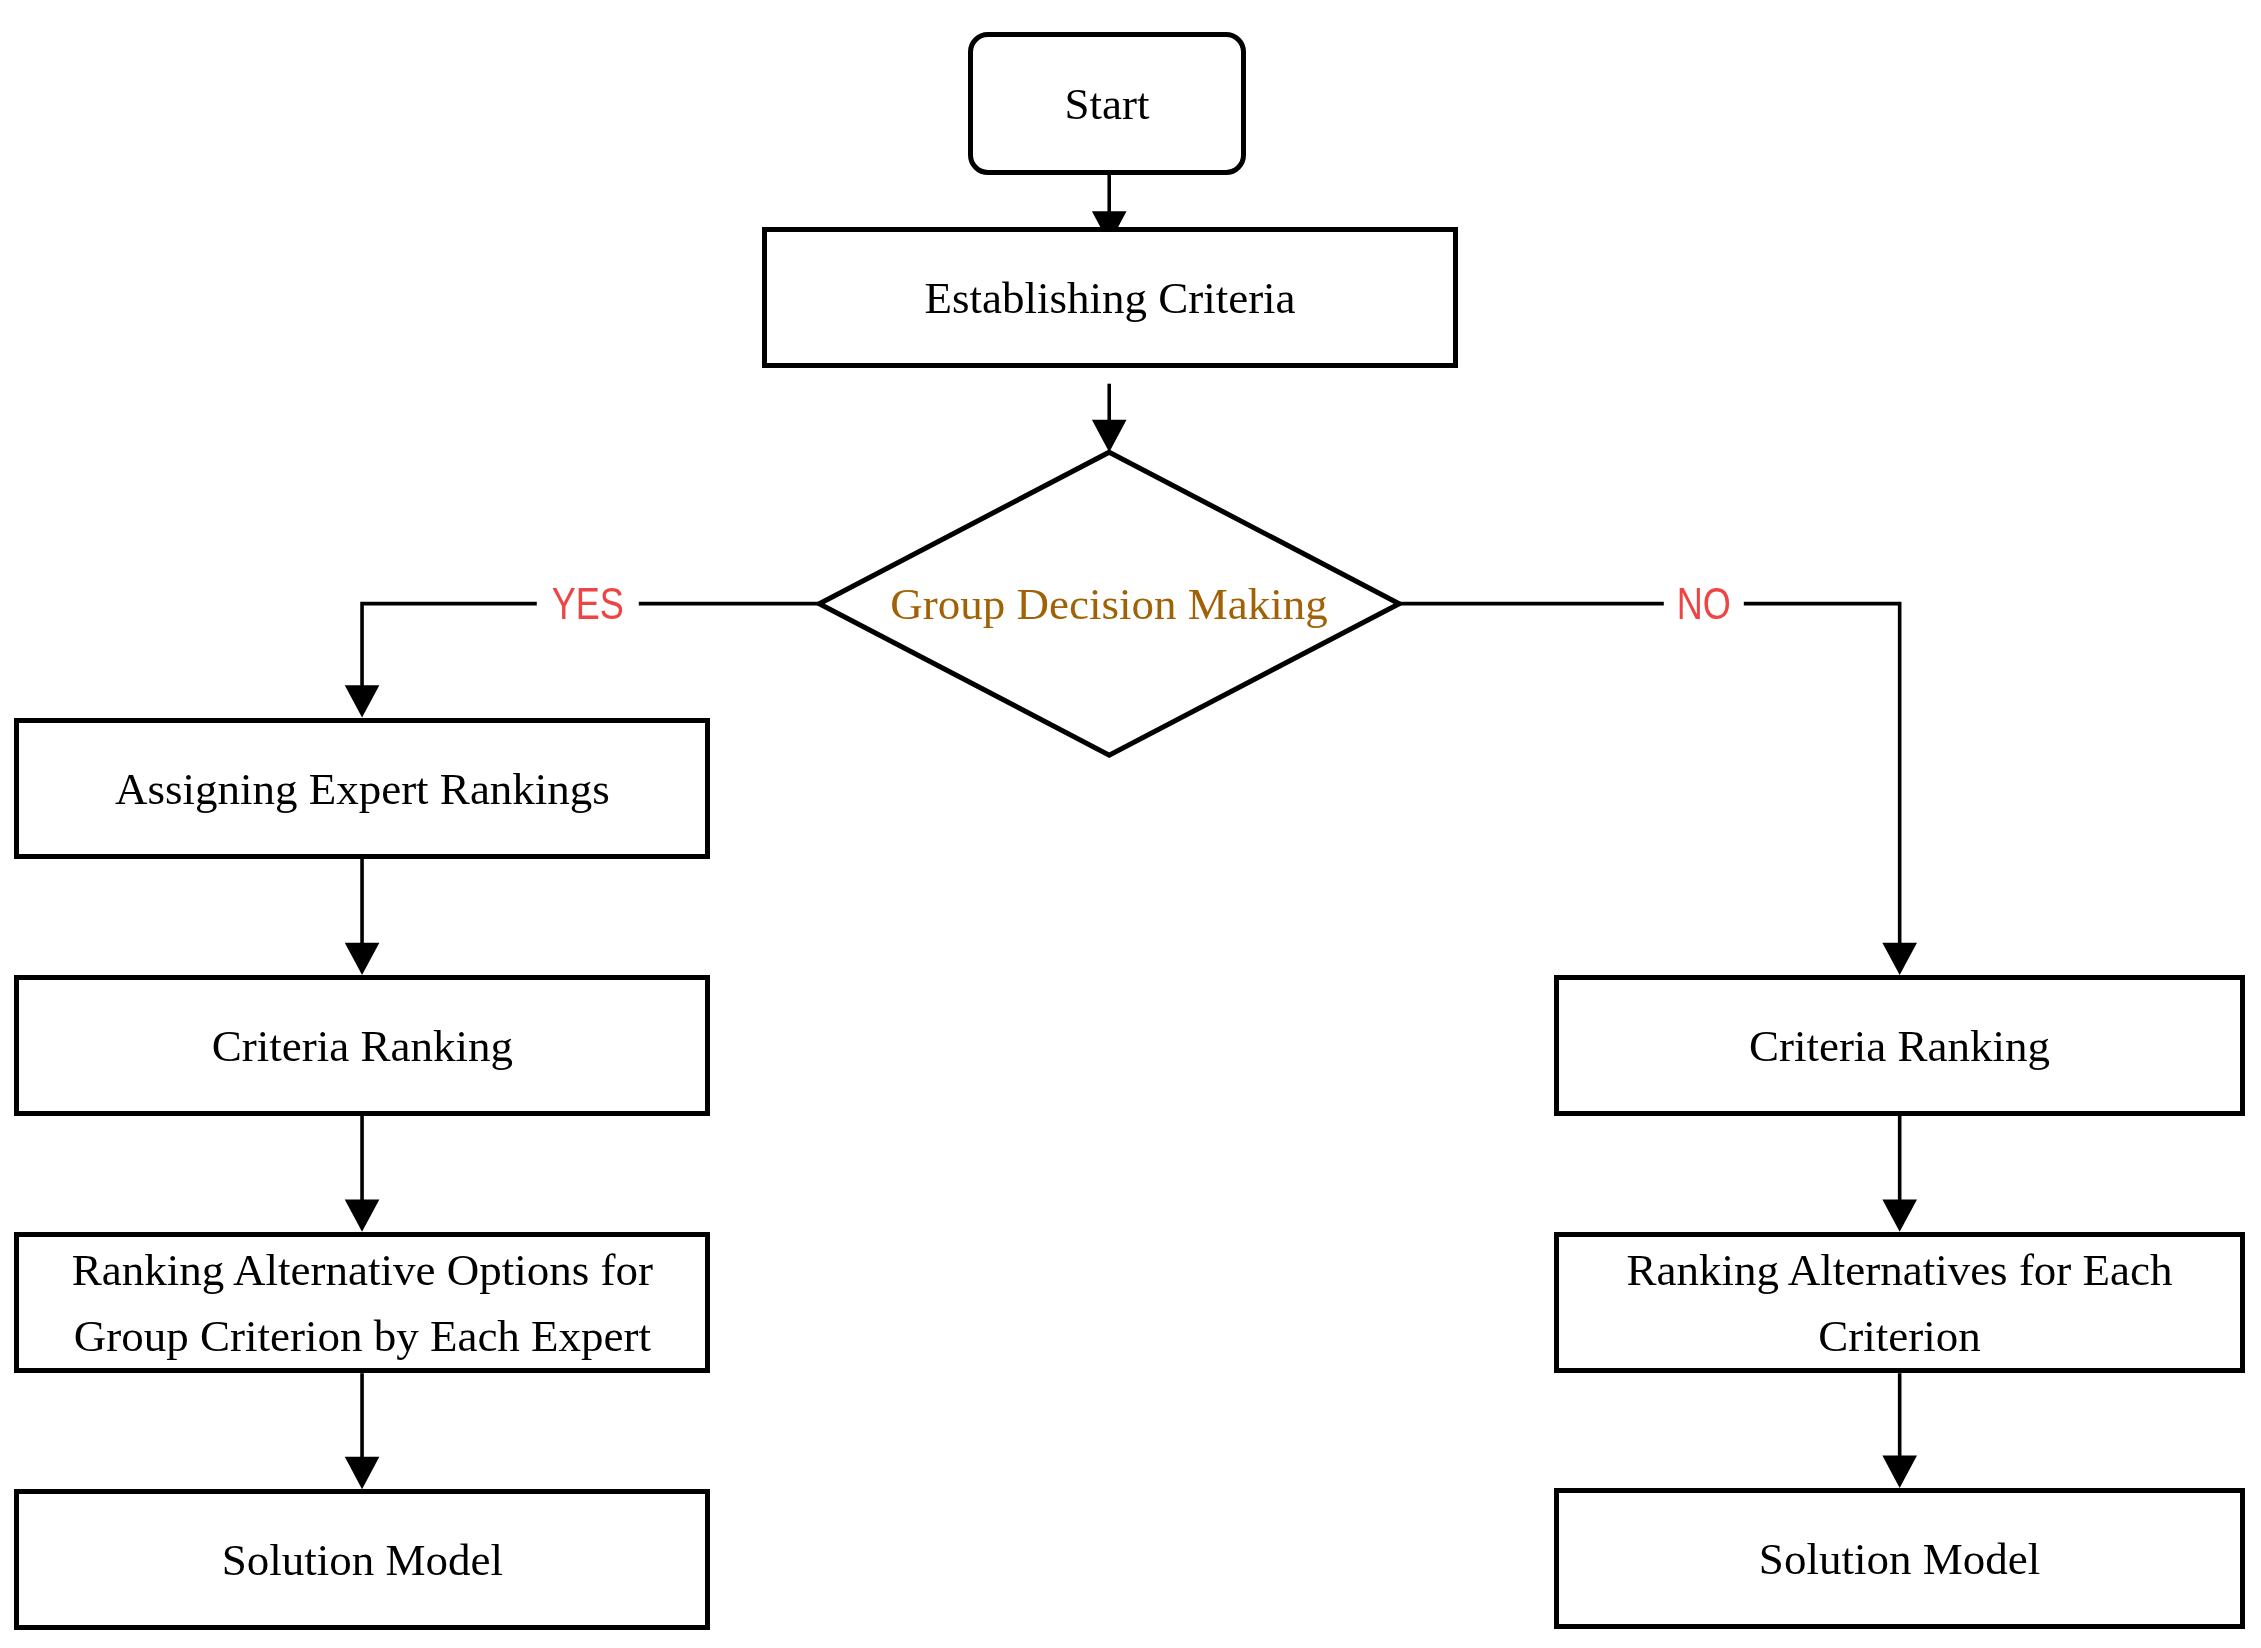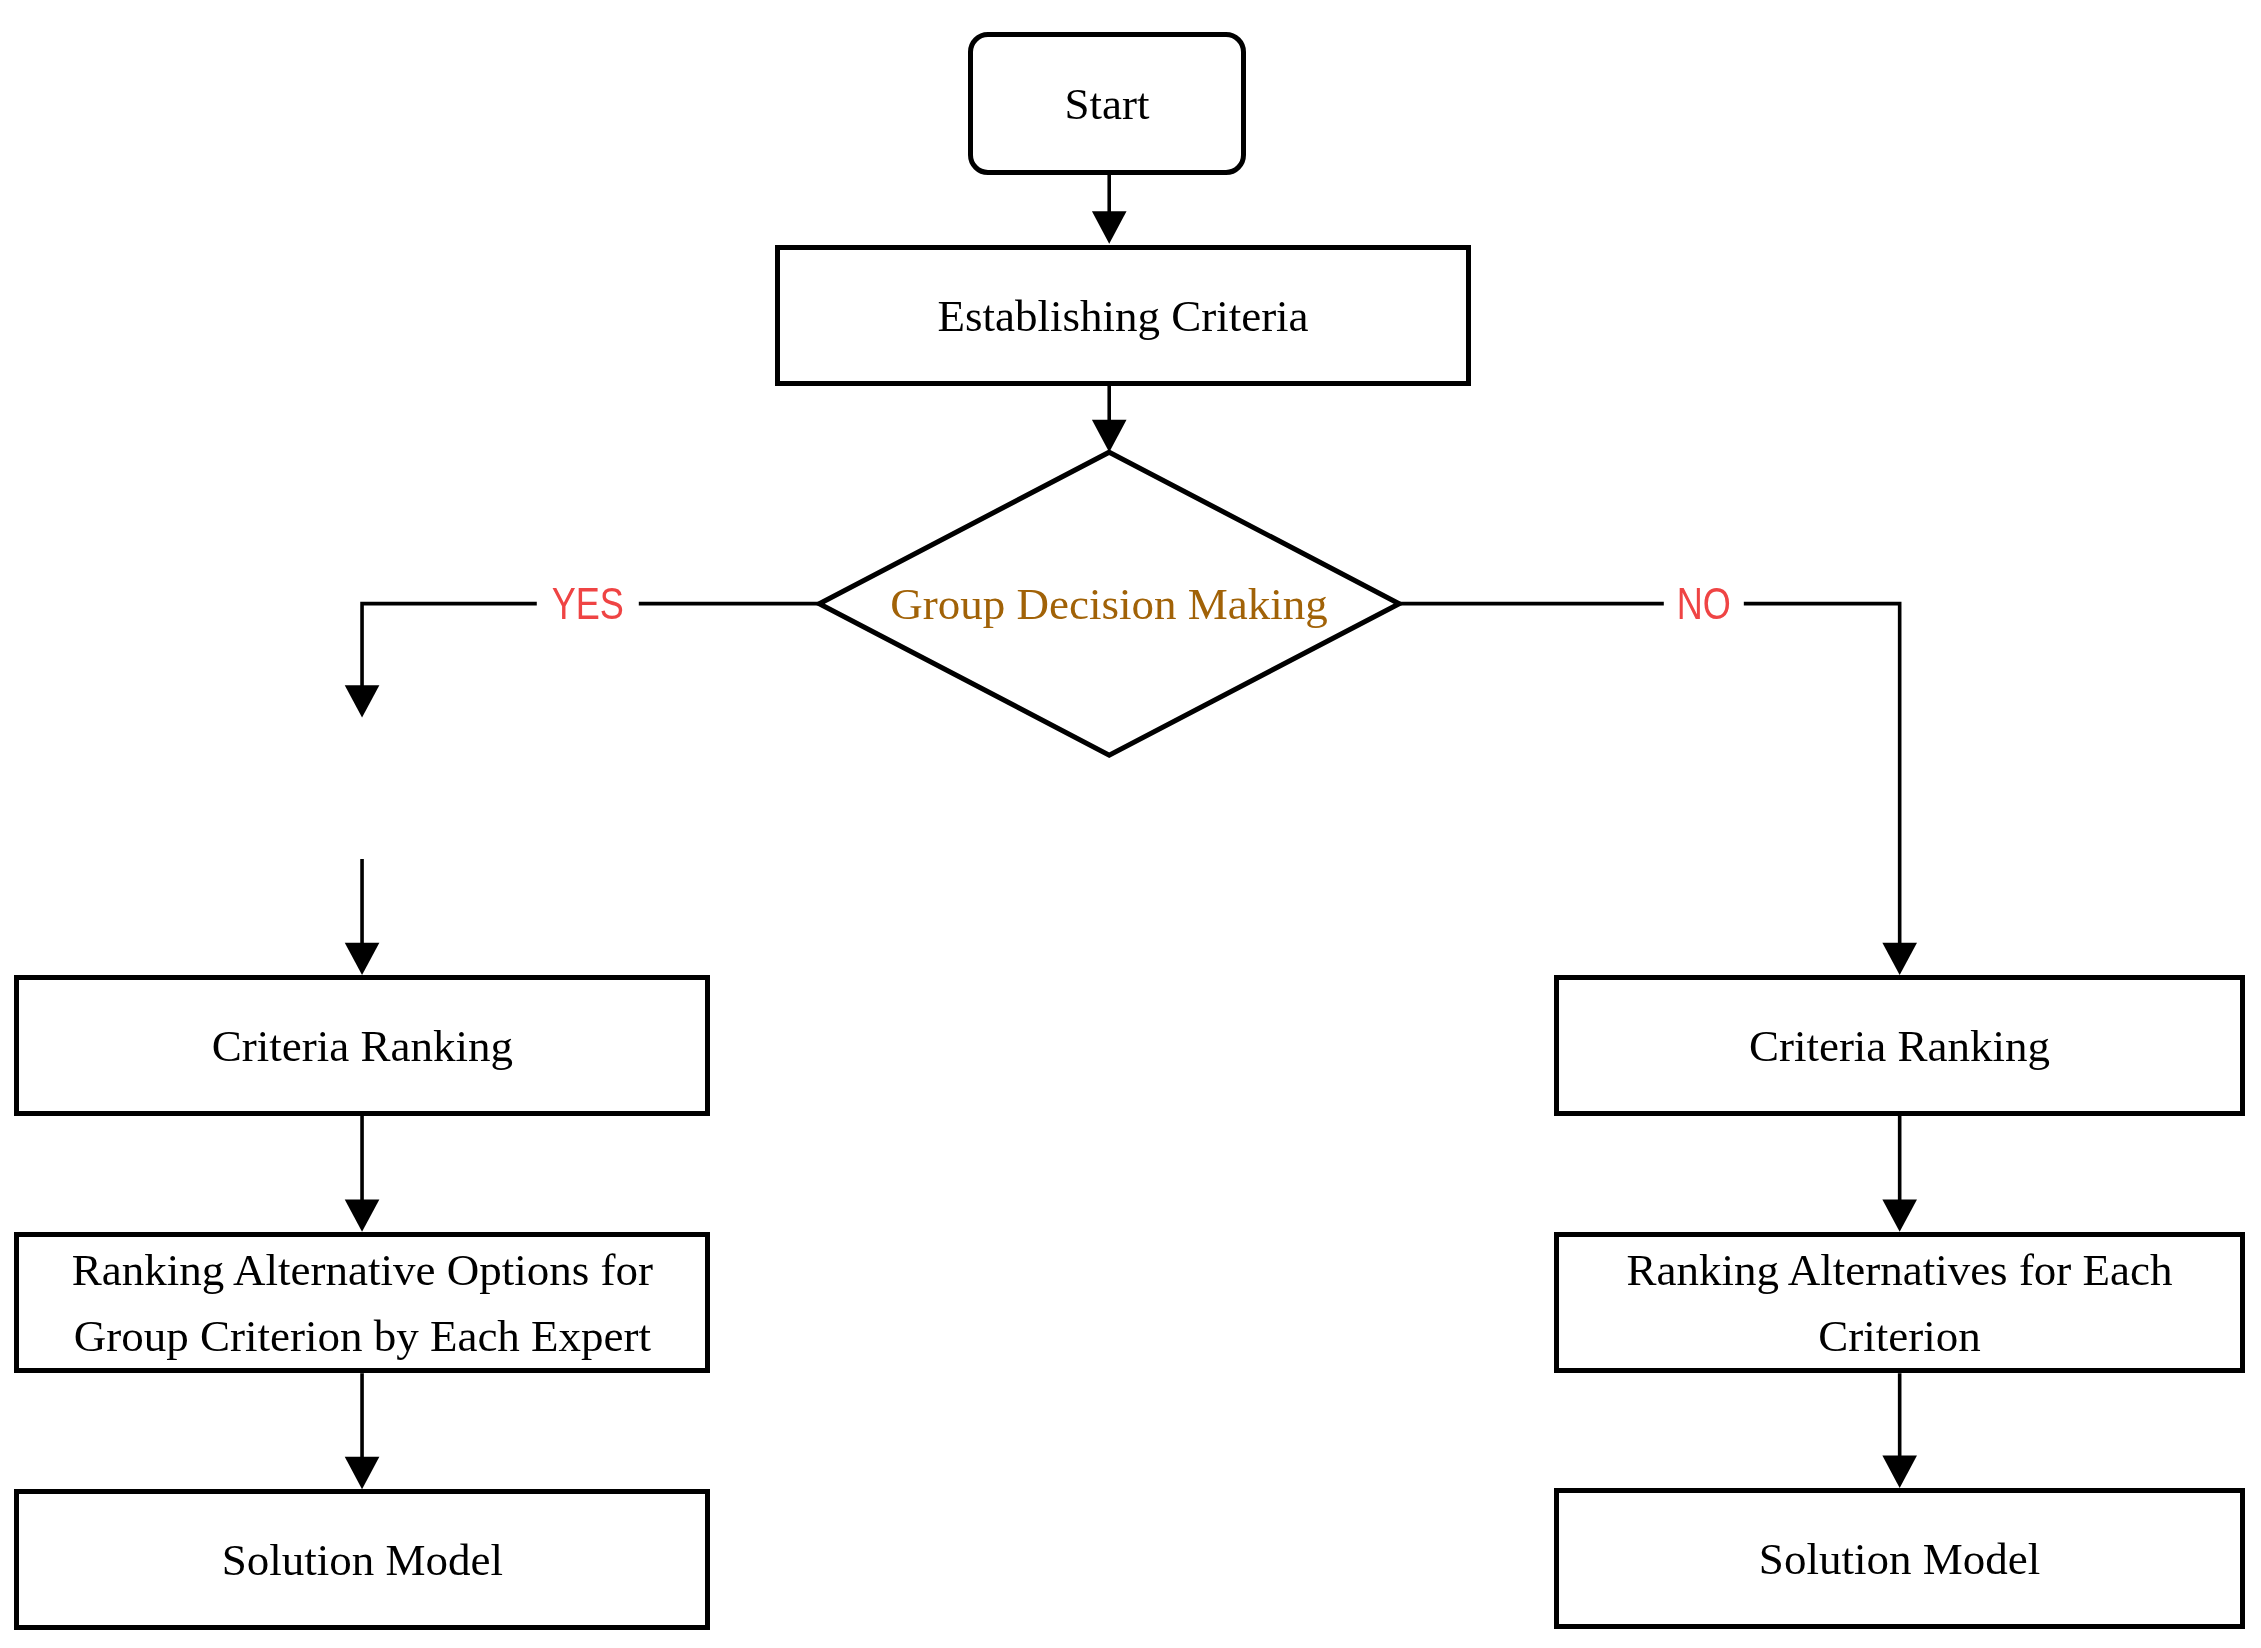--- a/index.html
+++ b/index.html
@@ -68,21 +68,21 @@
   }
   .edge-label > span {
     display: inline-block;
     transform: scaleX(0.82);
   }
   .edge-label.yes { left: 588px; top: 604px; }
   .edge-label.no  { left: 1704px; top: 604px; }
 
   
   .n-start        { left: 968px; top: 32px;   width: 278px; height: 143px; }
-  .n-establishing { left: 762px; top: 245px;  width: 696px; height: 141px; margin-left: 13px; }
+  .n-establishing { left: 762px; top: 227px;  width: 696px; height: 141px; }
   .n-assigning    { left: 14.4px;   top: 718px;  width: 696px; height: 141px; }
   .n-criteria-l   { left: 14.4px;   top: 975px; width: 696px; height: 141px; }
   .n-ranking-l    { left: 14.4px;   top: 1232px; width: 696px; height: 141px; }
   .n-solution-l   { left: 14.4px;   top: 1489px; width: 696px; height: 141px; }
   .n-criteria-r   { left: 1554px; top: 975px; width: 691px; height: 141px; }
   .n-ranking-r    { left: 1554px; top: 1232px; width: 691px; height: 141px; justify-content: flex-end; }
   .n-solution-r   { left: 1554px; top: 1488px; width: 691px; height: 141px; }
 </style>
 </head>
 <body>
@@ -144,20 +144,23 @@
   </div>
 
   <div class="node n-establishing">
     <span class="node-label">Establishing Criteria</span>
   </div>
 
   <div class="diamond-label">
     <span class="node-label">Group Decision Making</span>
   </div>
 
+  <div class="node n-assigning">
+    <span class="node-label">Assigning Expert Rankings</span>
+  </div>
 
   <div class="node n-criteria-l">
     <span class="node-label">Criteria Ranking</span>
   </div>
 
   <div class="node n-ranking-l">
     <span class="node-label">Ranking Alternative Options for Group Criterion by Each Expert</span>
   </div>
 
   <div class="node n-solution-l">

